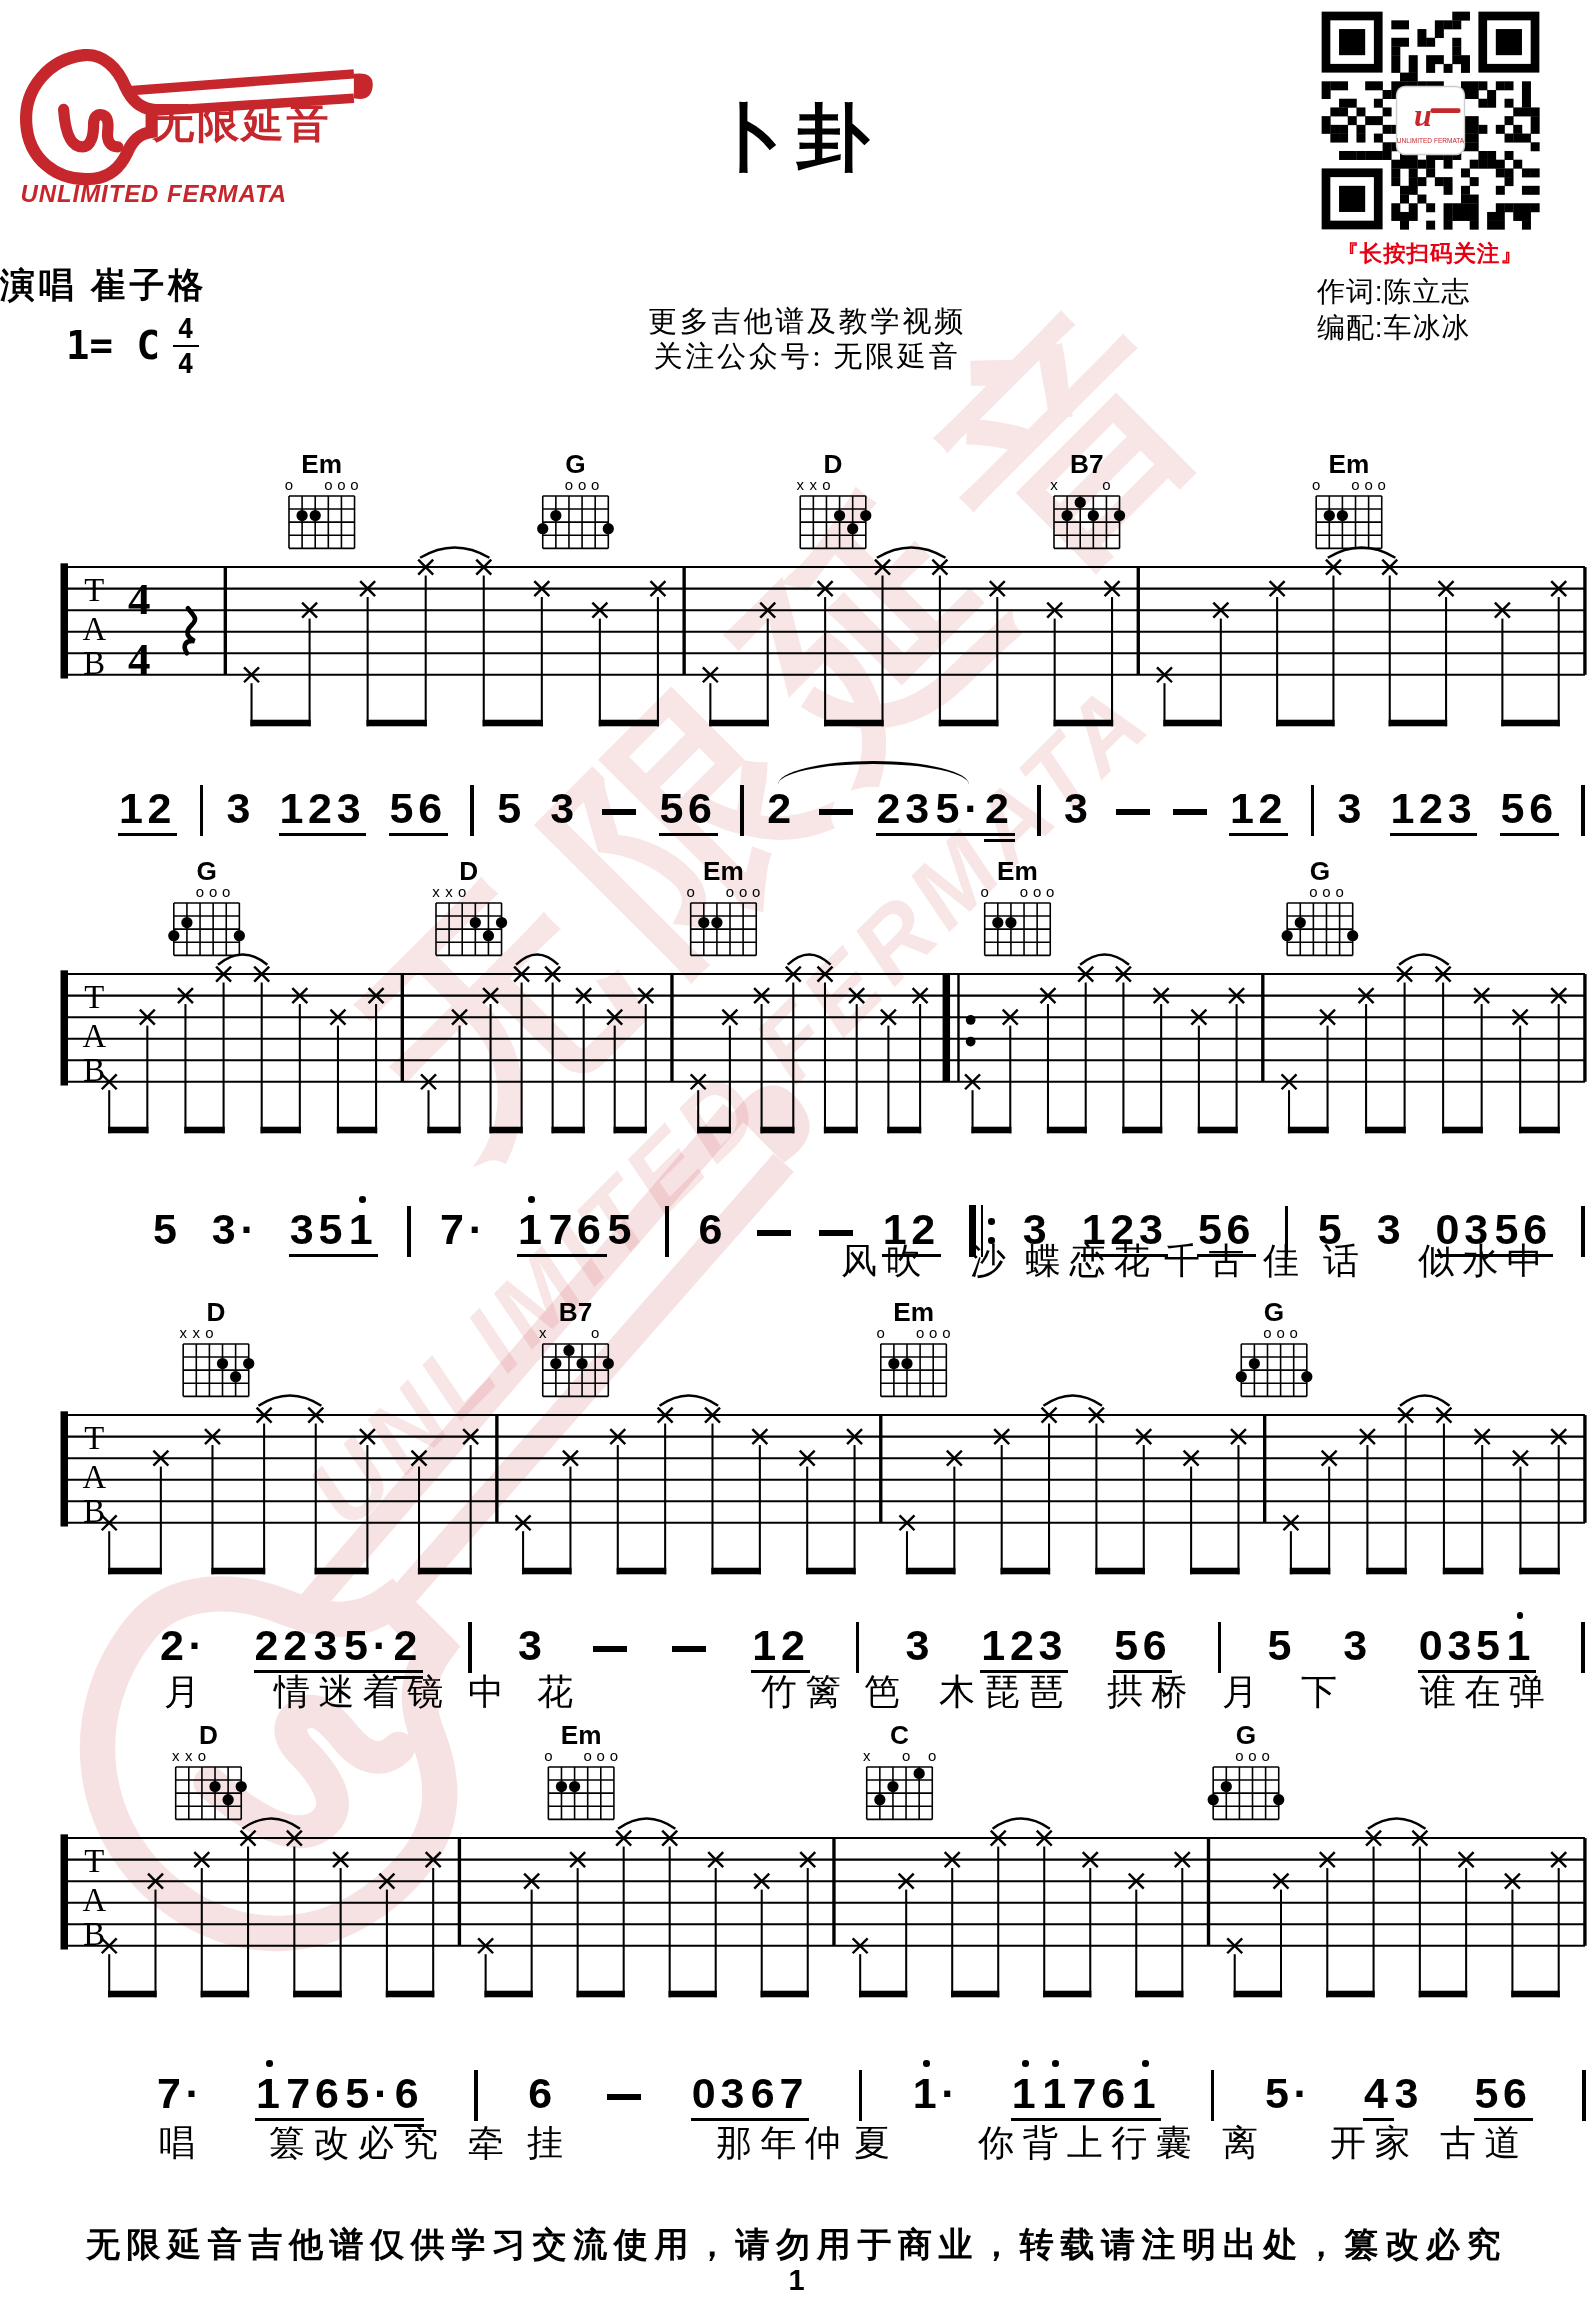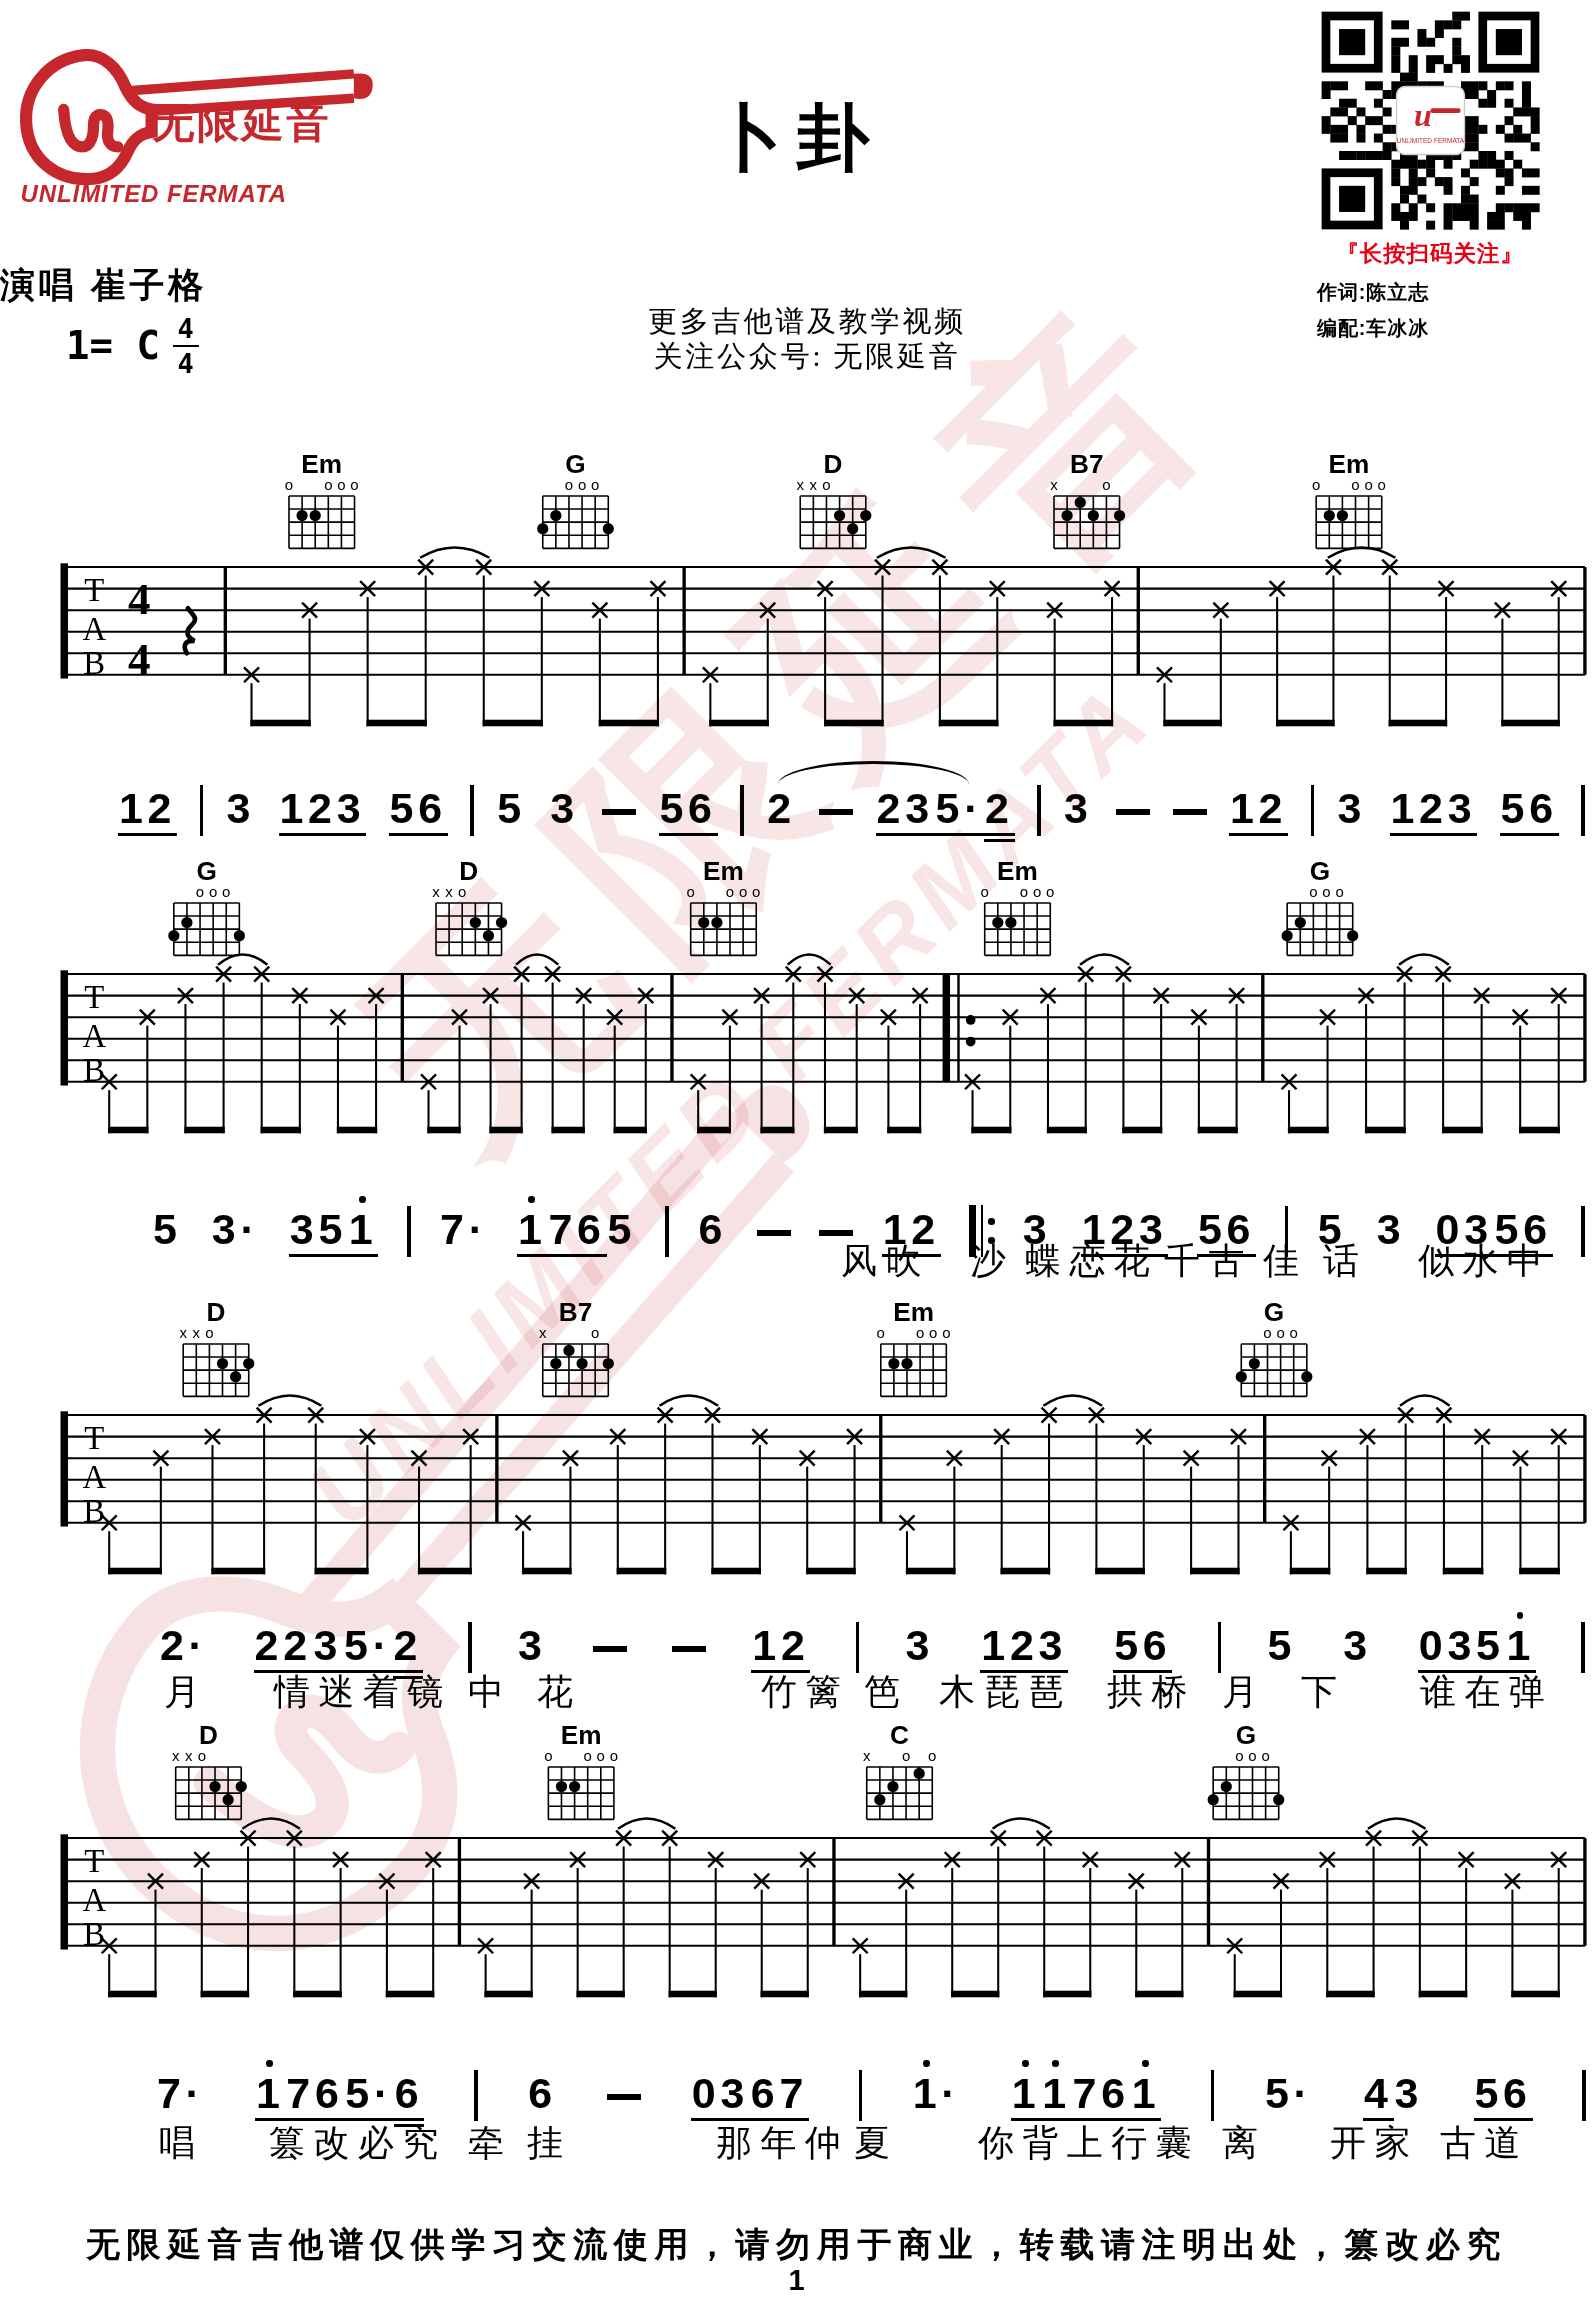--- a/index.html
+++ b/index.html
@@ -11,21 +11,21 @@
   .logo svg{position:absolute;left:0;top:0;}
   .logo-cn{position:absolute;left:141px;top:82px;font-size:42px;font-weight:700;color:#c5272d;letter-spacing:2.8px;}
   .logo-en{position:absolute;left:9.4px;top:167px;font-size:24px;font-weight:700;font-style:italic;color:#c5272d;letter-spacing:0.9px;}
   .title{left:0;right:0;top:90px;text-align:center;font-size:73px;font-weight:700;letter-spacing:11.2px;}
   .singer{left:0;right:0;top:262px;text-align:left;font-size:35px;font-weight:600;letter-spacing:3.7px;}
   .promo{left:0;right:0;text-align:center;font-family:"Liberation Serif",serif;font-weight:400;font-size:29px;letter-spacing:2.8px;padding-left:21px;}
   .promo1{top:302px;} .promo2{top:337px;} .promo3{top:373px;font-family:"Liberation Sans",sans-serif;font-size:31px;}
   .qr{left:1316px;top:5.6px;}
   .qr-caption{left:1310px;top:238px;width:240px;text-align:center;color:#e60012;font-family:"Liberation Serif",serif;
               font-weight:700;font-size:22.5px;letter-spacing:0.9px;}
-  .credits{left:1317px;top:274px;font-size:20px;font-weight:700;line-height:36px;letter-spacing:0.9px;}
+  .credits{left:1317px;top:274px;font-size:28px;font-weight:400;line-height:36px;letter-spacing:0.9px;}
   .keysig{left:66px;top:315px;display:flex;align-items:center;font-family:"DejaVu Sans Mono",monospace;font-size:39px;font-weight:600;}
   .frac{display:inline-flex;flex-direction:column;align-items:center;margin-left:13px;font-size:27px;line-height:1;font-weight:700;}
   .frac .ft{padding:0 4.7px 2.8px;border-bottom:2.8px solid #000;}
   .frac .fb{padding-top:2.8px;}
   
   .wm{left:0;top:0;width:1593px;height:2301px;pointer-events:none;}
   .wm-cn{position:absolute;left:253px;top:557px;width:max-content;font-size:239px;font-weight:700;letter-spacing:32px;
          color:rgba(198,60,66,0.13);transform:rotate(-45deg);}
   .wm-en{position:absolute;left:159px;top:1049px;width:max-content;font-size:97px;font-weight:700;font-style:italic;
          letter-spacing:7.5px;color:rgba(198,60,66,0.13);transform:rotate(-45deg);}

